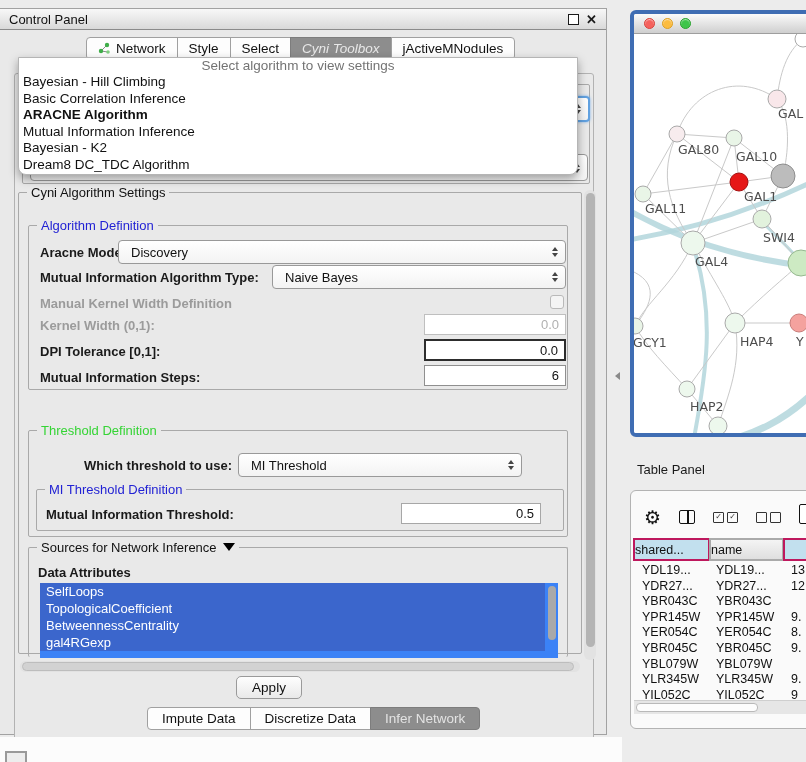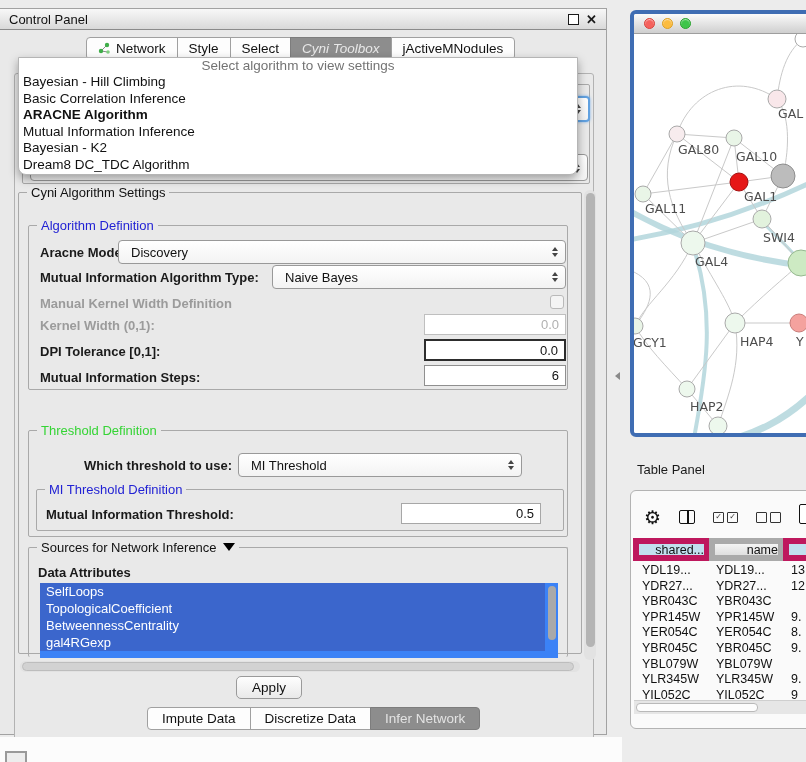--- a/index.html
+++ b/index.html
@@ -75,21 +75,21 @@
   .tp-title{position:absolute;left:637px;top:462px;font-size:13px;color:#1a1a1a;}
   .tp-box{position:absolute;left:630px;top:490px;width:200px;height:239px;background:#fafafa;border:1px solid #b3b3b3;border-radius:6px;box-sizing:border-box;}
   .tp-toolbar{position:absolute;left:634px;top:500px;width:172px;height:34px;display:flex;align-items:center;}
   .gear{font-size:19px;line-height:1;color:#111;margin-left:10px;}
   .split-ico{width:16px;height:14px;border:1.7px solid #111;border-radius:2px;margin-left:18px;position:relative;box-sizing:border-box;}
   .split-ico::after{content:"";position:absolute;left:50%;top:0;width:1.7px;height:100%;background:#111;}
   .cbpair{display:flex;gap:3px;margin-left:18px;}
   .cb{width:9px;height:9px;border:1.4px solid #333;border-radius:1px;font-size:8px;line-height:8px;text-align:center;color:#333;box-sizing:content-box;}
   .sheet-ico{position:absolute;left:165px;top:4px;width:14px;height:18px;border:1.7px solid #111;border-radius:2px;background:#fff;}
   .thead{position:absolute;left:634px;top:538px;height:23px;display:flex;font-size:12.5px;}
-  .th{display:flex;align-items:center;justify-content:flex-end;border:6px solid #be185d;margin-left:-1px;box-sizing:border-box;}
+  .th{display:flex;align-items:center;justify-content:flex-start;border:2px solid #be185d;margin-left:-1px;box-sizing:border-box;}
   .th.blue{background:#c2e0ee;}
   .th.gray{background:linear-gradient(#f4f4f4,#dfdfdf);border-color:#aaa;}
   .tbody{position:absolute;left:634px;top:562px;width:172px;height:138px;overflow:hidden;}
   .trow{height:15.6px;position:relative;font-size:12.5px;color:#111;}
   .trow span{position:absolute;white-space:nowrap;top:1px;}
   .trow .c1{left:8px;} .trow .c2{left:82px;} .trow .c3{left:157px;}
   .tp-hscroll{position:absolute;left:634px;top:700px;width:172px;height:13px;background:#e6e6e6;border-top:1px solid #cfcfcf;}
   .tp-hscroll .thumb{position:absolute;left:2px;top:2px;width:122px;height:9px;background:#fdfdfd;border:1px solid #b9b9b9;border-radius:4px;box-sizing:border-box;}
   
   .bottom-white{position:absolute;left:0;top:737px;width:622px;height:25px;background:#fcfcfc;}

